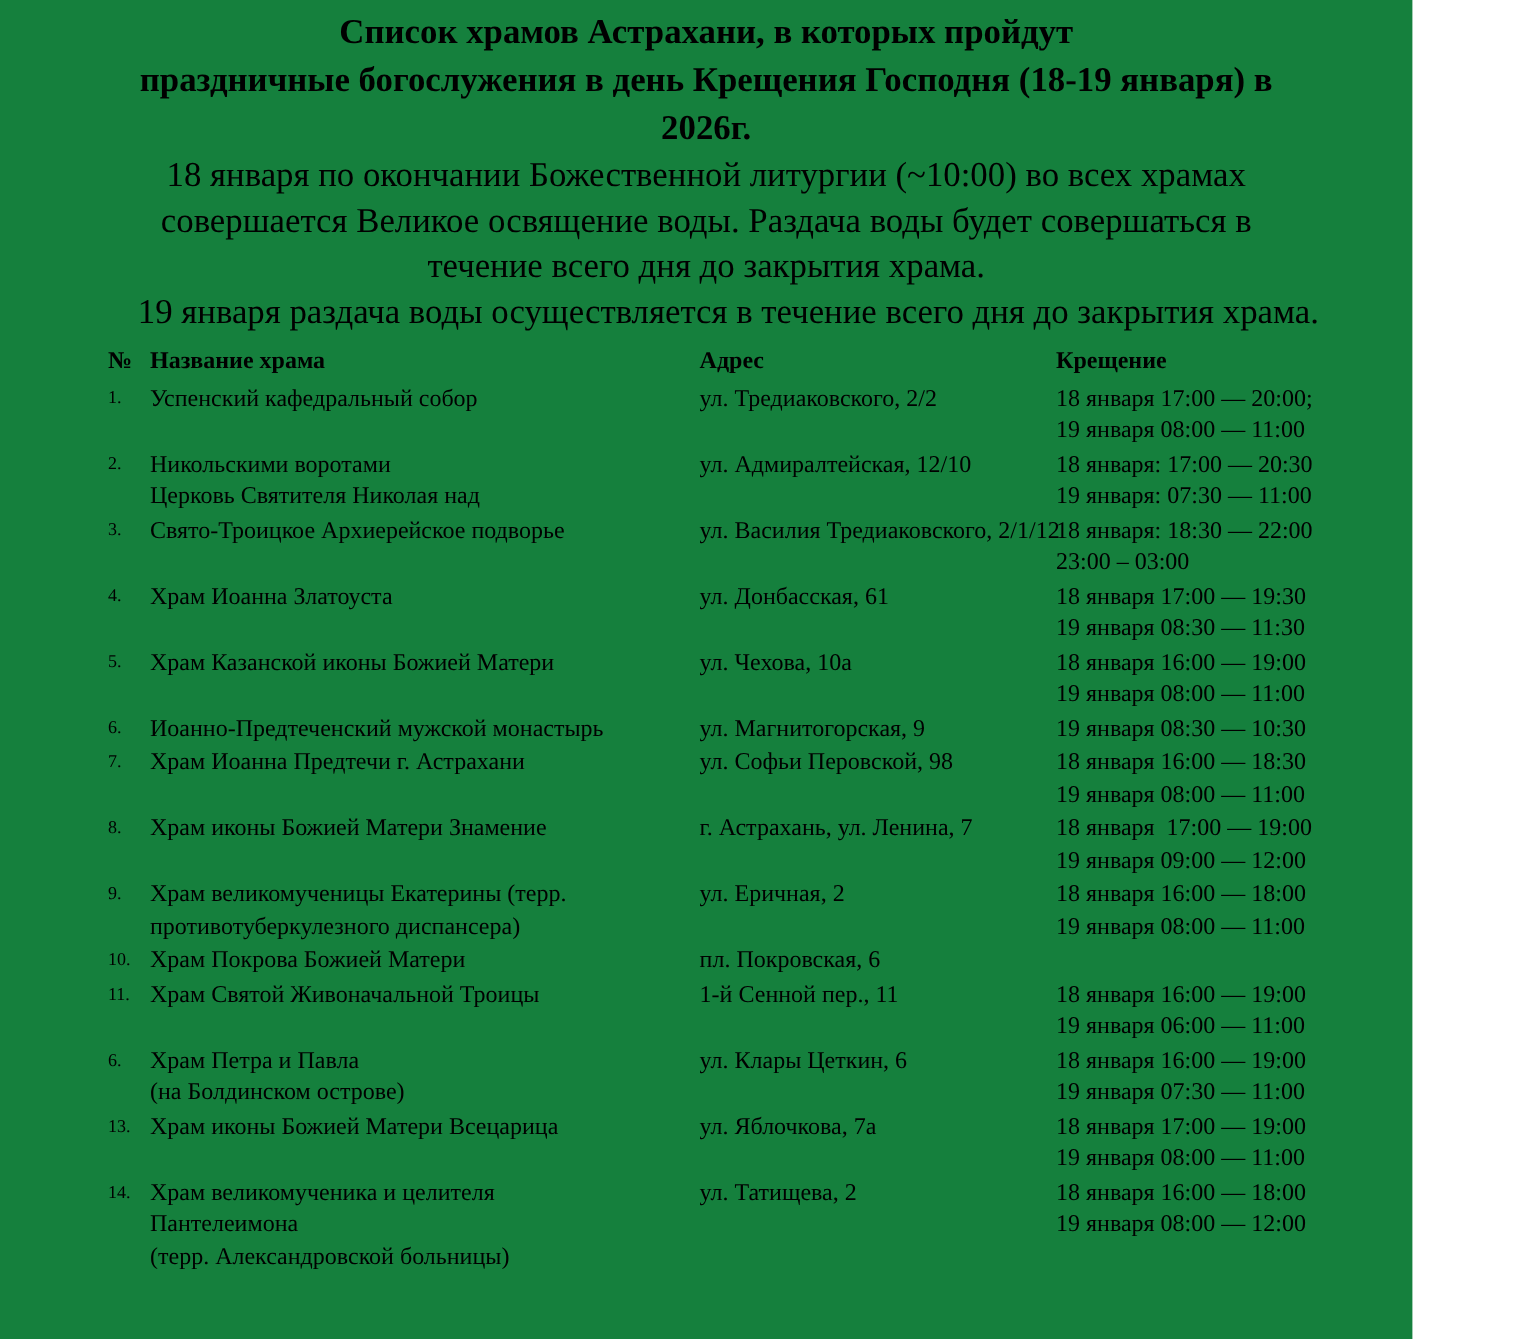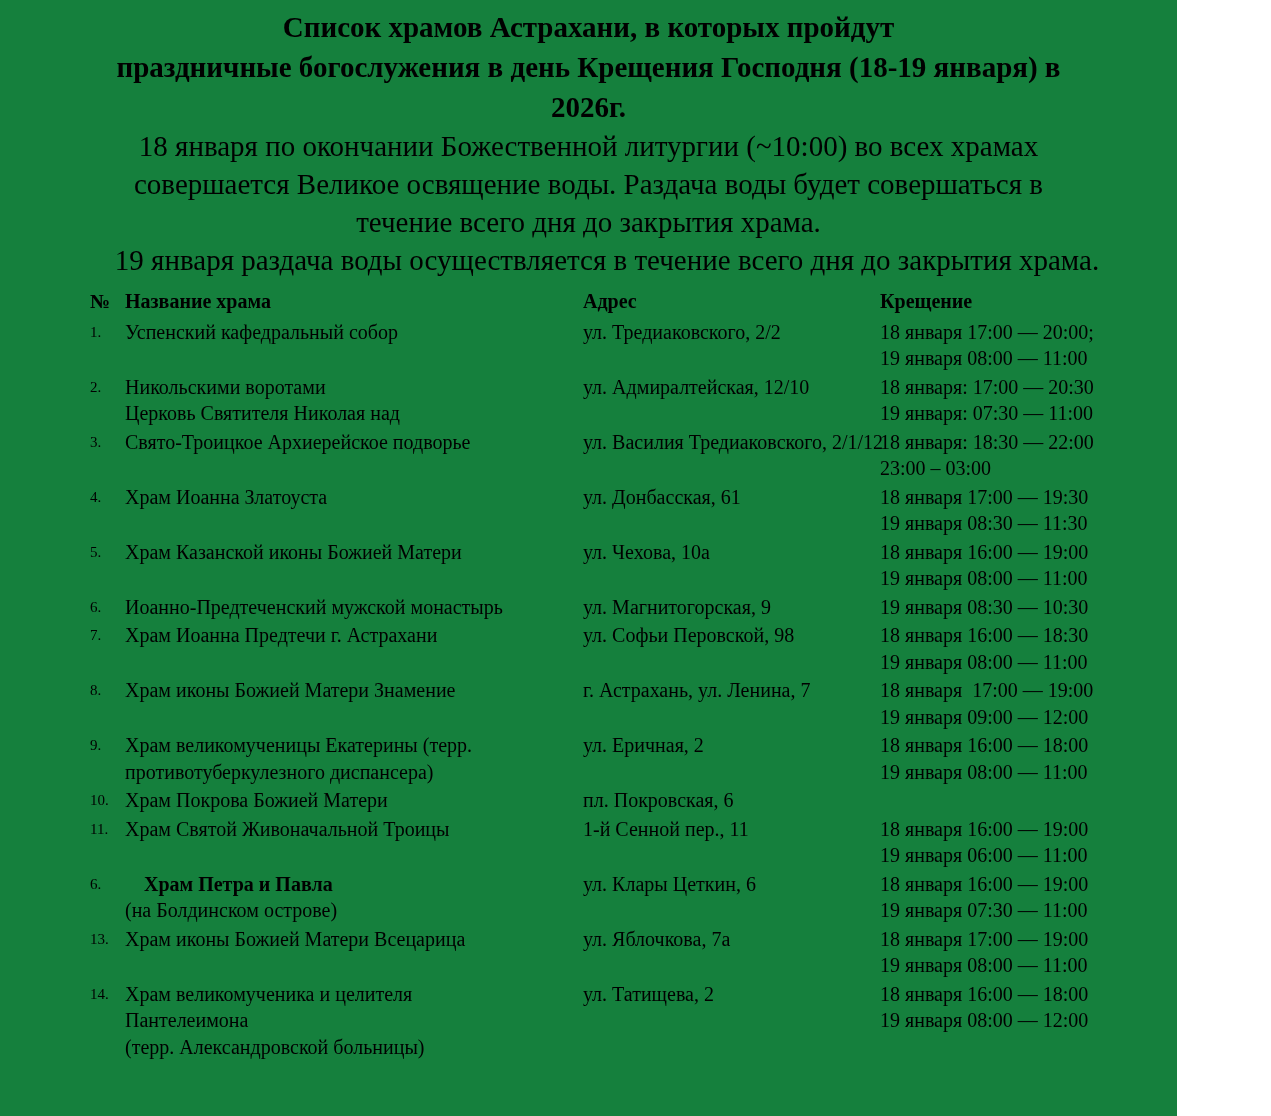--- a/index.html
+++ b/index.html
@@ -52,21 +52,21 @@
     font-weight: bold;
     margin-bottom: 4px;
   }
   .cell { vertical-align: top; }
   .c-num { font-size: 15px; }
   .thead .c-num { font-size: 20px; }
   .line, .c-addr, .th {
     white-space: pre;
   }
   .c-addr { overflow: visible; margin-left: 35px; }
-  .bold { font-weight: bold; margin-left: 19px; }
+  .bold { font-weight: normal; }
 </style>
 </head>
 <body>
 
 <div class="page">
 
   <div class="title">
     <div>Список храмов Астрахани, в которых пройдут</div>
     <div>праздничные богослужения в день Крещения Господня (18-19 января) в</div>
     <div>2026г.</div>

